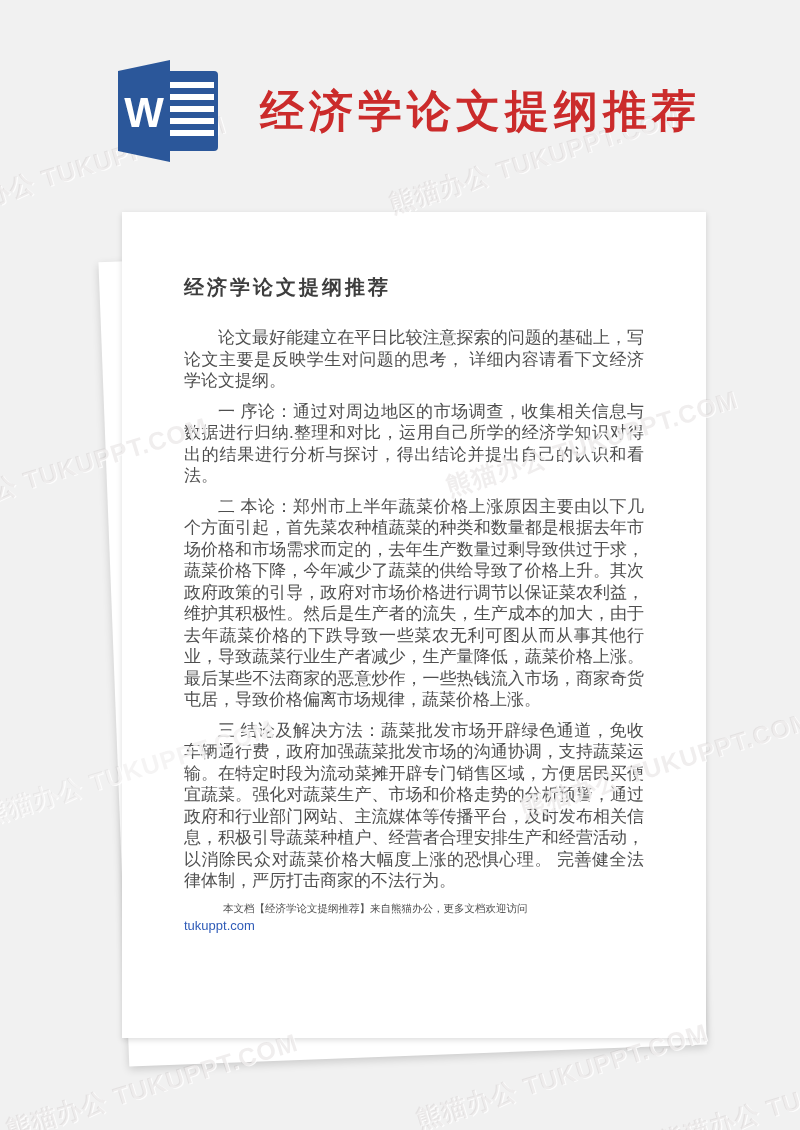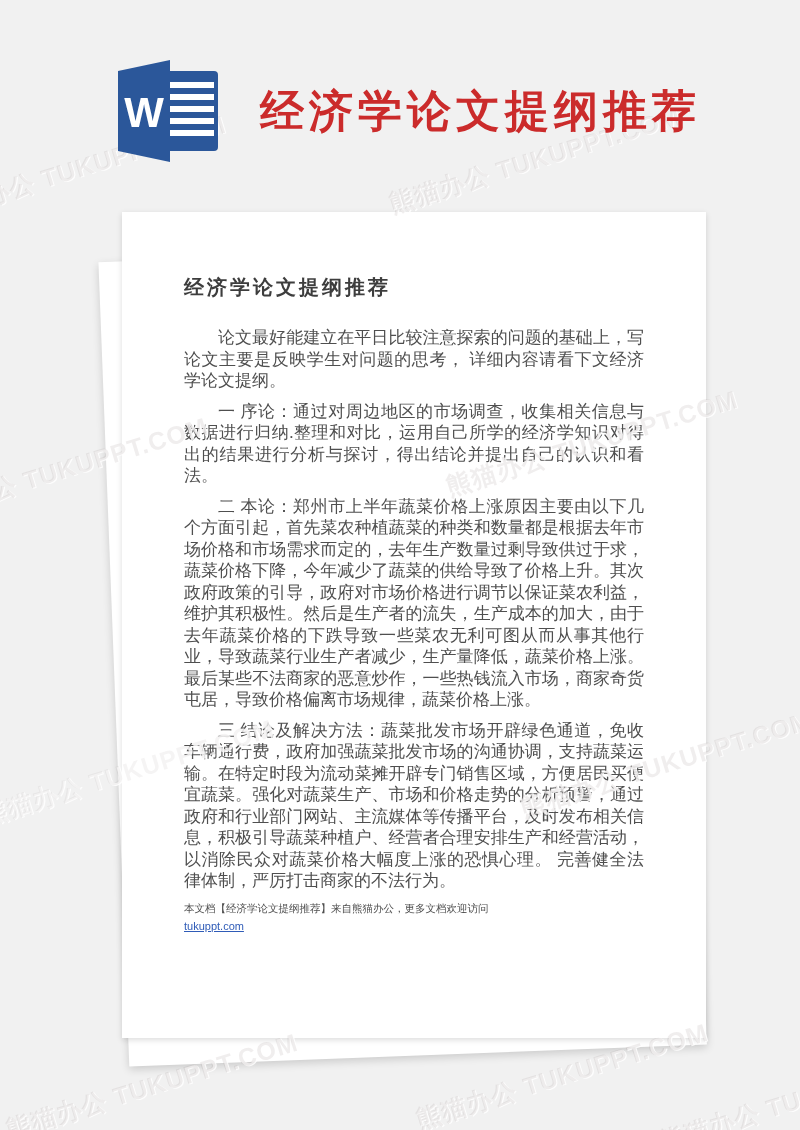--- a/index.html
+++ b/index.html
@@ -61,28 +61,28 @@
     color:#4f4f4f;
     text-align:justify;
     text-indent:2em;
     margin-bottom:9px;
   }
   .doc-footnote {
     margin-top:4px;
     font-size:10.5px;
     line-height:15px;
     color:#4f4f4f;
+    margin-left:39px;
   }
   .doc-link {
     display:inline-block;
     margin-top:1px;
     font-family:"Liberation Sans","DejaVu Sans",sans-serif;
-    font-size:11px;
+    font-size:13px;
     color:#2f5bb7;
-    text-decoration:underline;
     cursor:pointer;
   }
 
   
   .wm {
     position:absolute;
     transform:translate(-50%,-50%) rotate(-17deg);
     font-family:"Liberation Sans","DejaVu Sans",sans-serif;
     font-weight:bold;
     font-size:25px;

